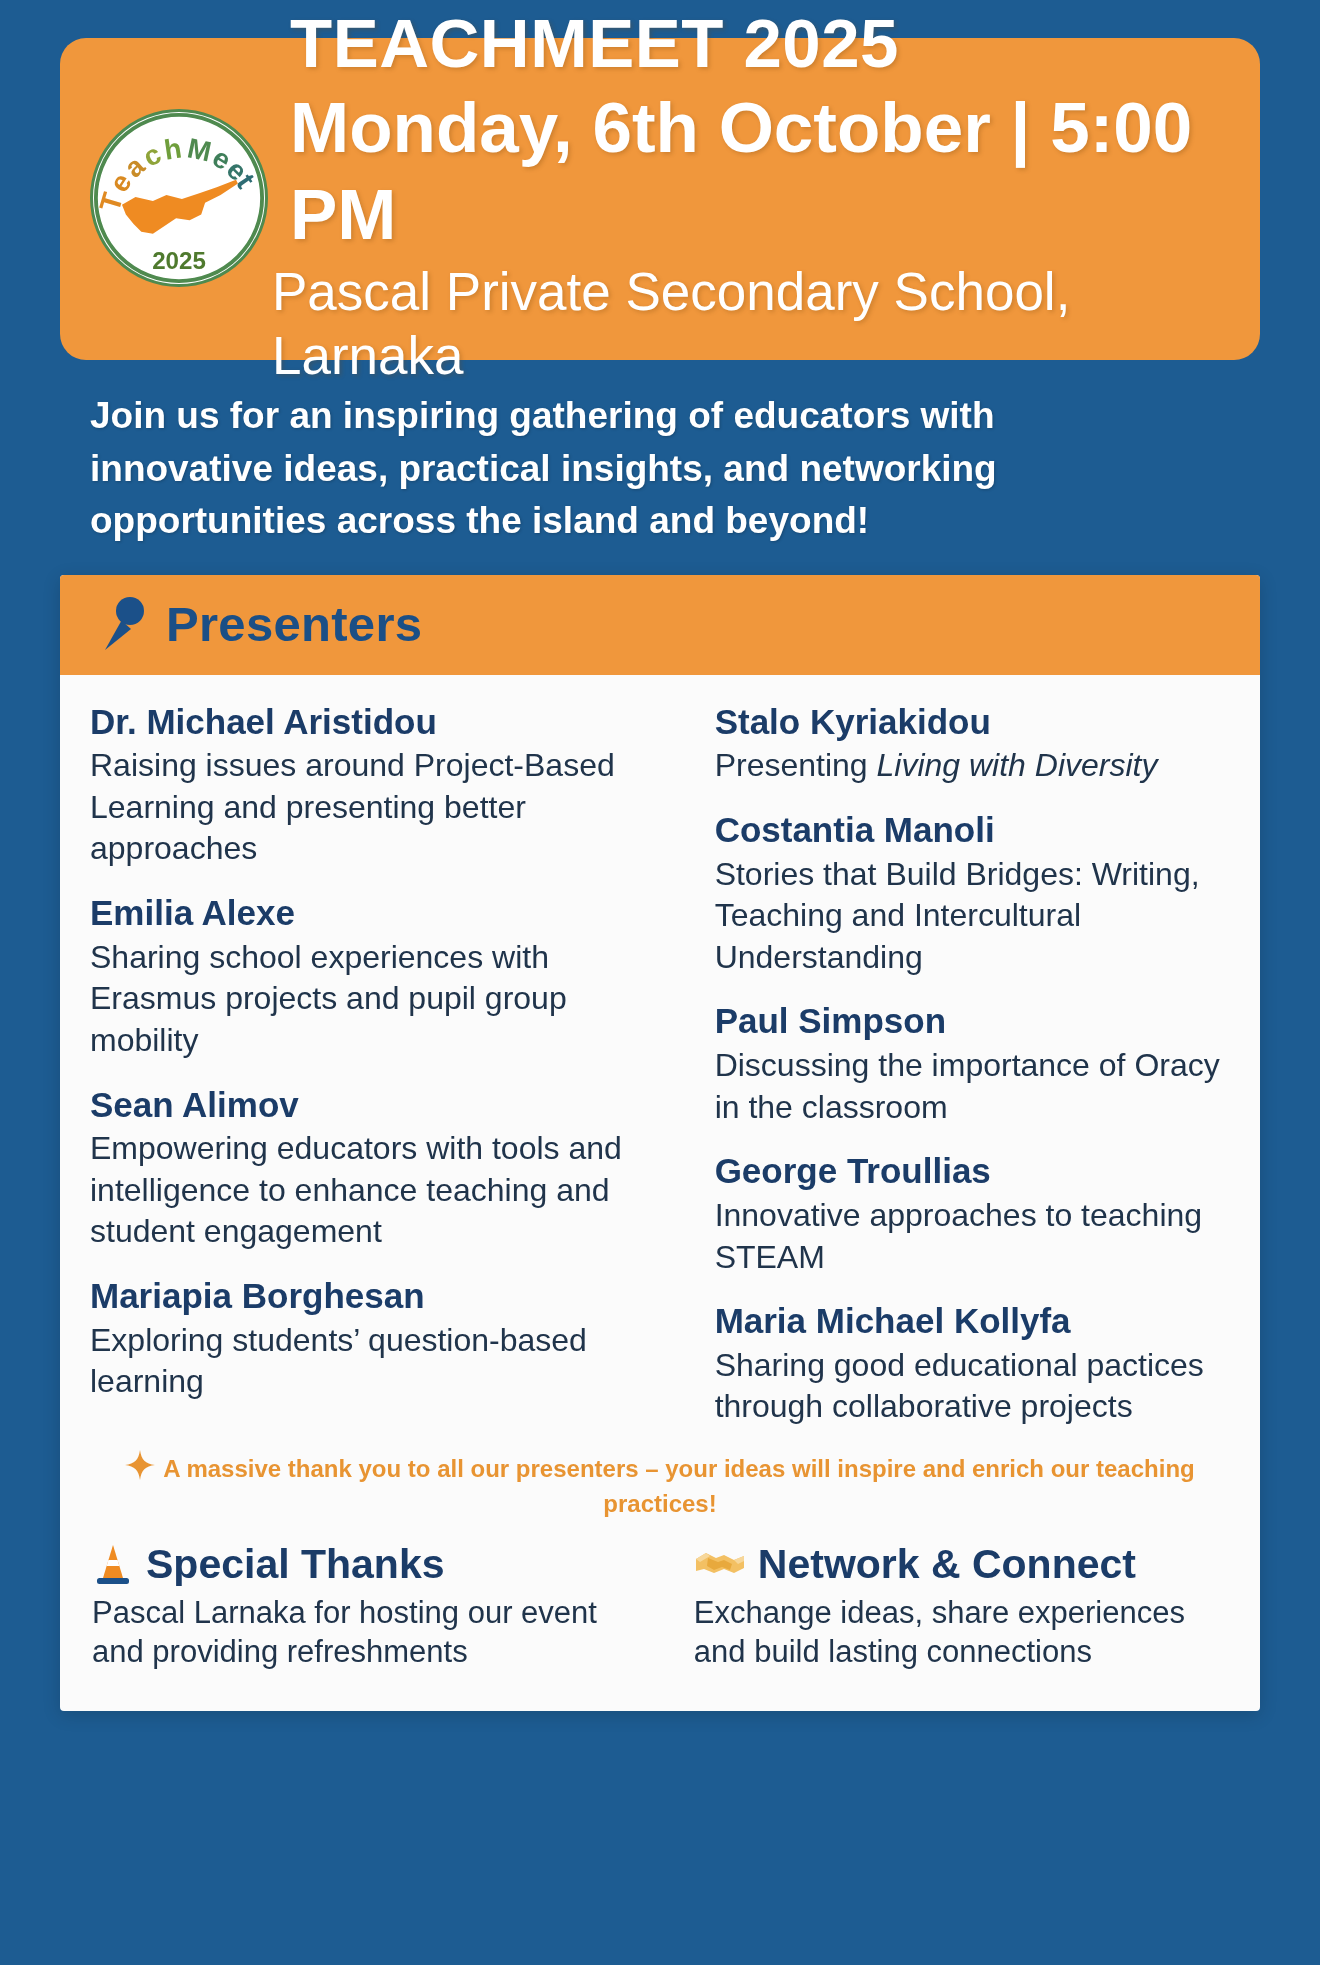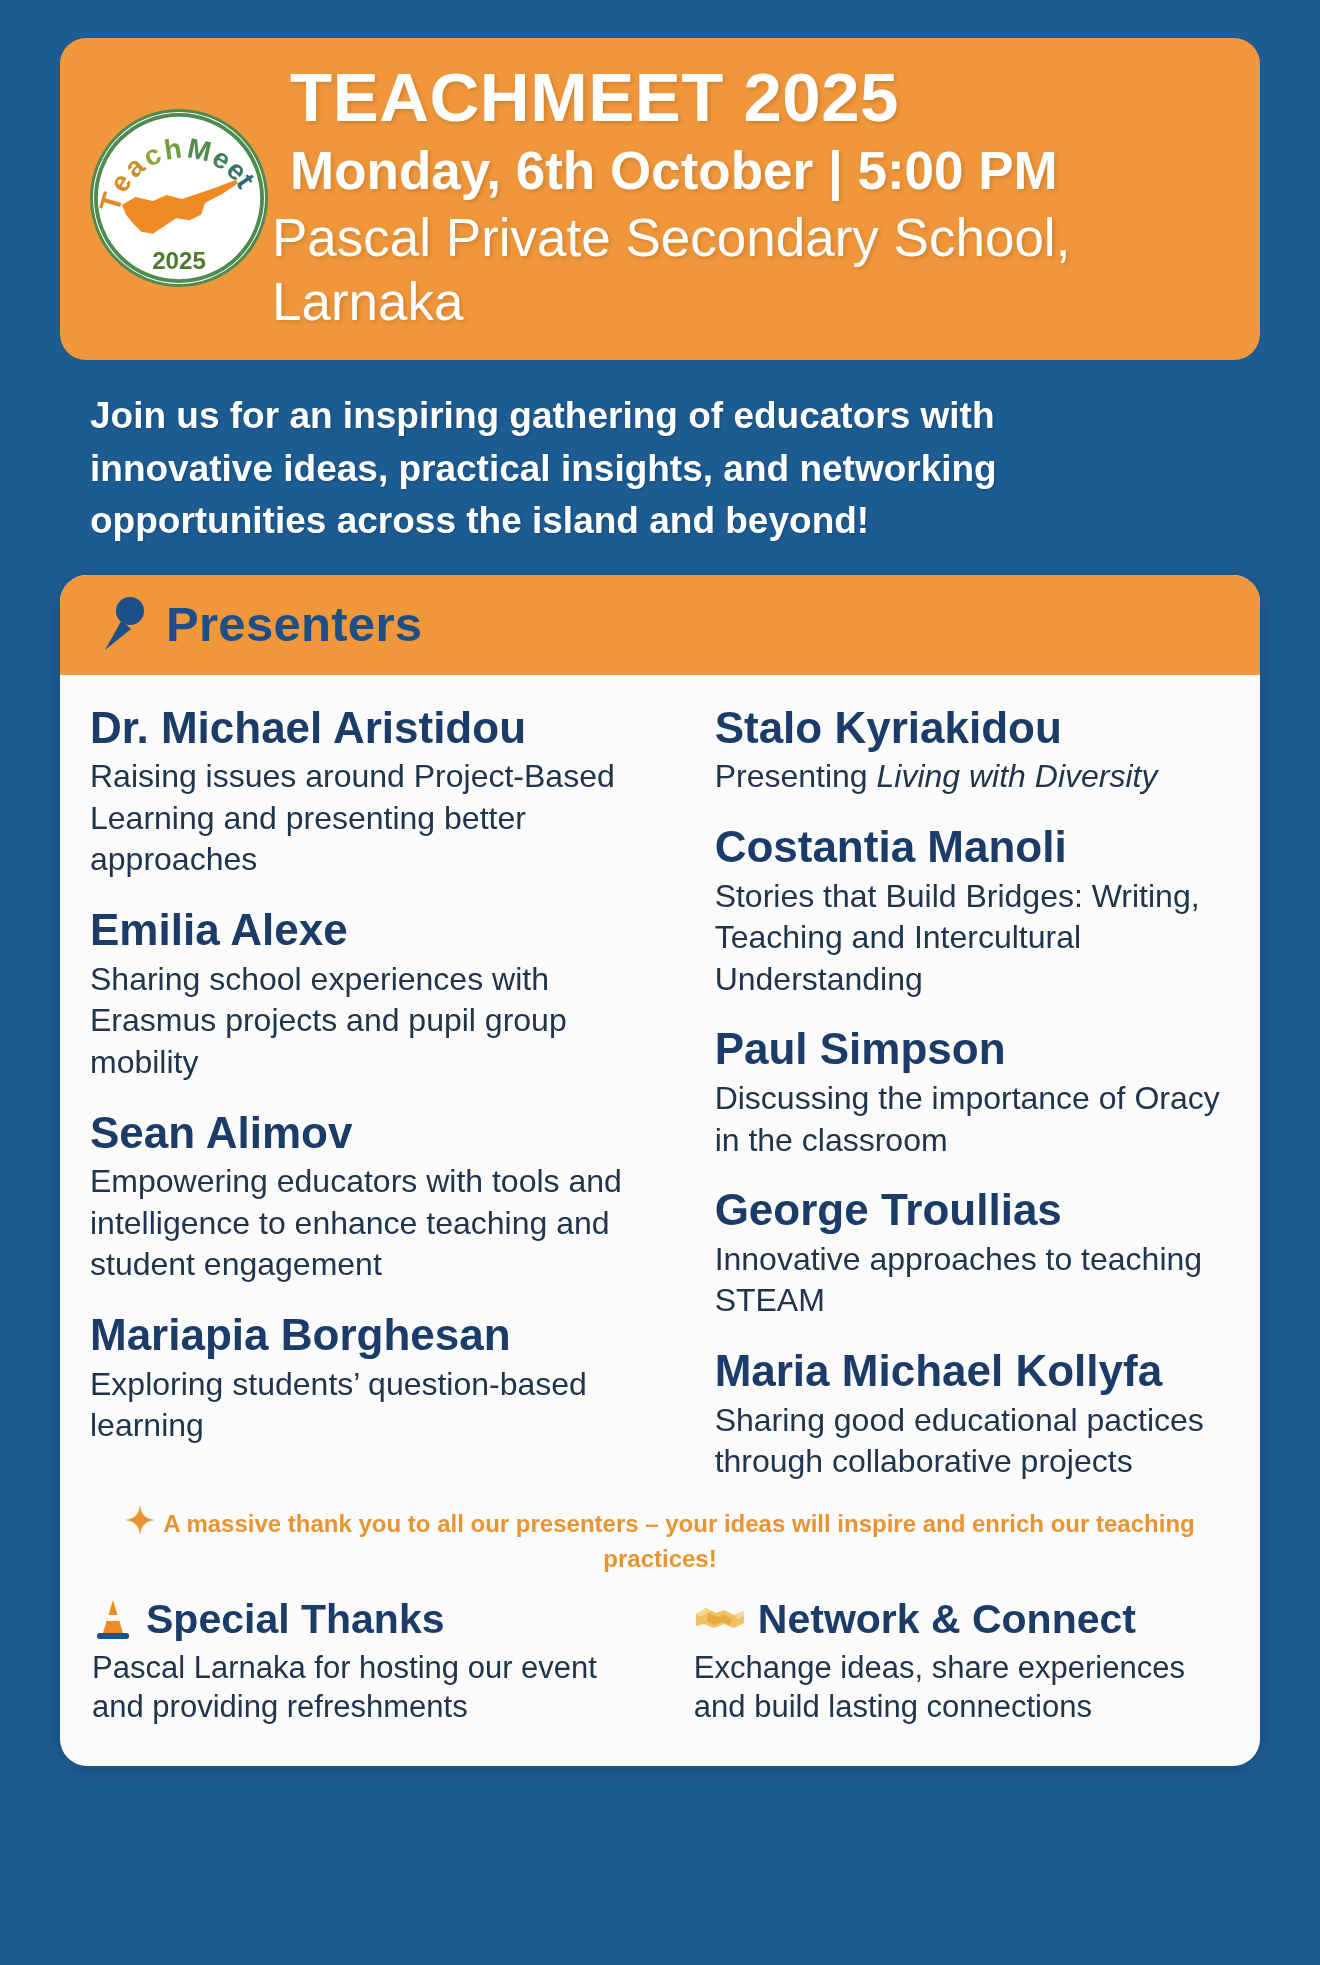--- a/index.html
+++ b/index.html
@@ -45,21 +45,21 @@
   .event-title {
     color: #ffffff;
     font-size: 69px;
     font-weight: 700;
     letter-spacing: 0.5px;
     line-height: 1.02;
     text-shadow: 2px 2px 4px rgba(120,70,10,0.28);
   }
   .event-when {
     color: #ffffff;
-    font-size: 53px;
+    font-size: 71px;
     font-weight: 700;
     line-height: 1.22;
     margin-top: 6px;
     text-shadow: 2px 2px 4px rgba(120,70,10,0.28);
   }
   .event-where {
     color: #ffffff;
     font-size: 53px;
     font-weight: 400;
     line-height: 1.2;
@@ -76,21 +76,21 @@
     line-height: 1.42;
     margin: 30px 0 0 30px;
     max-width: 1030px;
     text-shadow: 1px 1px 3px rgba(0,0,0,0.22);
   }
 
   
   .main-card {
     margin-top: 27px;
     background: #fbfbfb;
-    border-radius: 27px;
+    border-radius: 4px;
     overflow: hidden;
     box-shadow: 0 4px 18px rgba(0,0,0,0.16);
   }
   .presenters-bar {
     background: #f0973c;
     padding: 14px 0 16px 36px;
     display: flex;
     align-items: center;
     gap: 18px;
     height: 100px;
@@ -108,21 +108,21 @@
     gap: 18px;
     padding: 26px 30px 0 30px;
   }
   .col { width: 50%; }
   .col-right { padding-left: 46px; }
 
   .presenter { margin-bottom: 22px; }
   .presenter:last-child { margin-bottom: 0; }
   .p-name {
     color: #1b3c68;
-    font-size: 44px;
+    font-size: 35px;
     font-weight: 700;
     line-height: 1.22;
     margin-bottom: 2px;
   }
   .p-desc {
     color: #20344b;
     font-size: 32px;
     font-weight: 400;
     line-height: 1.30;
   }

